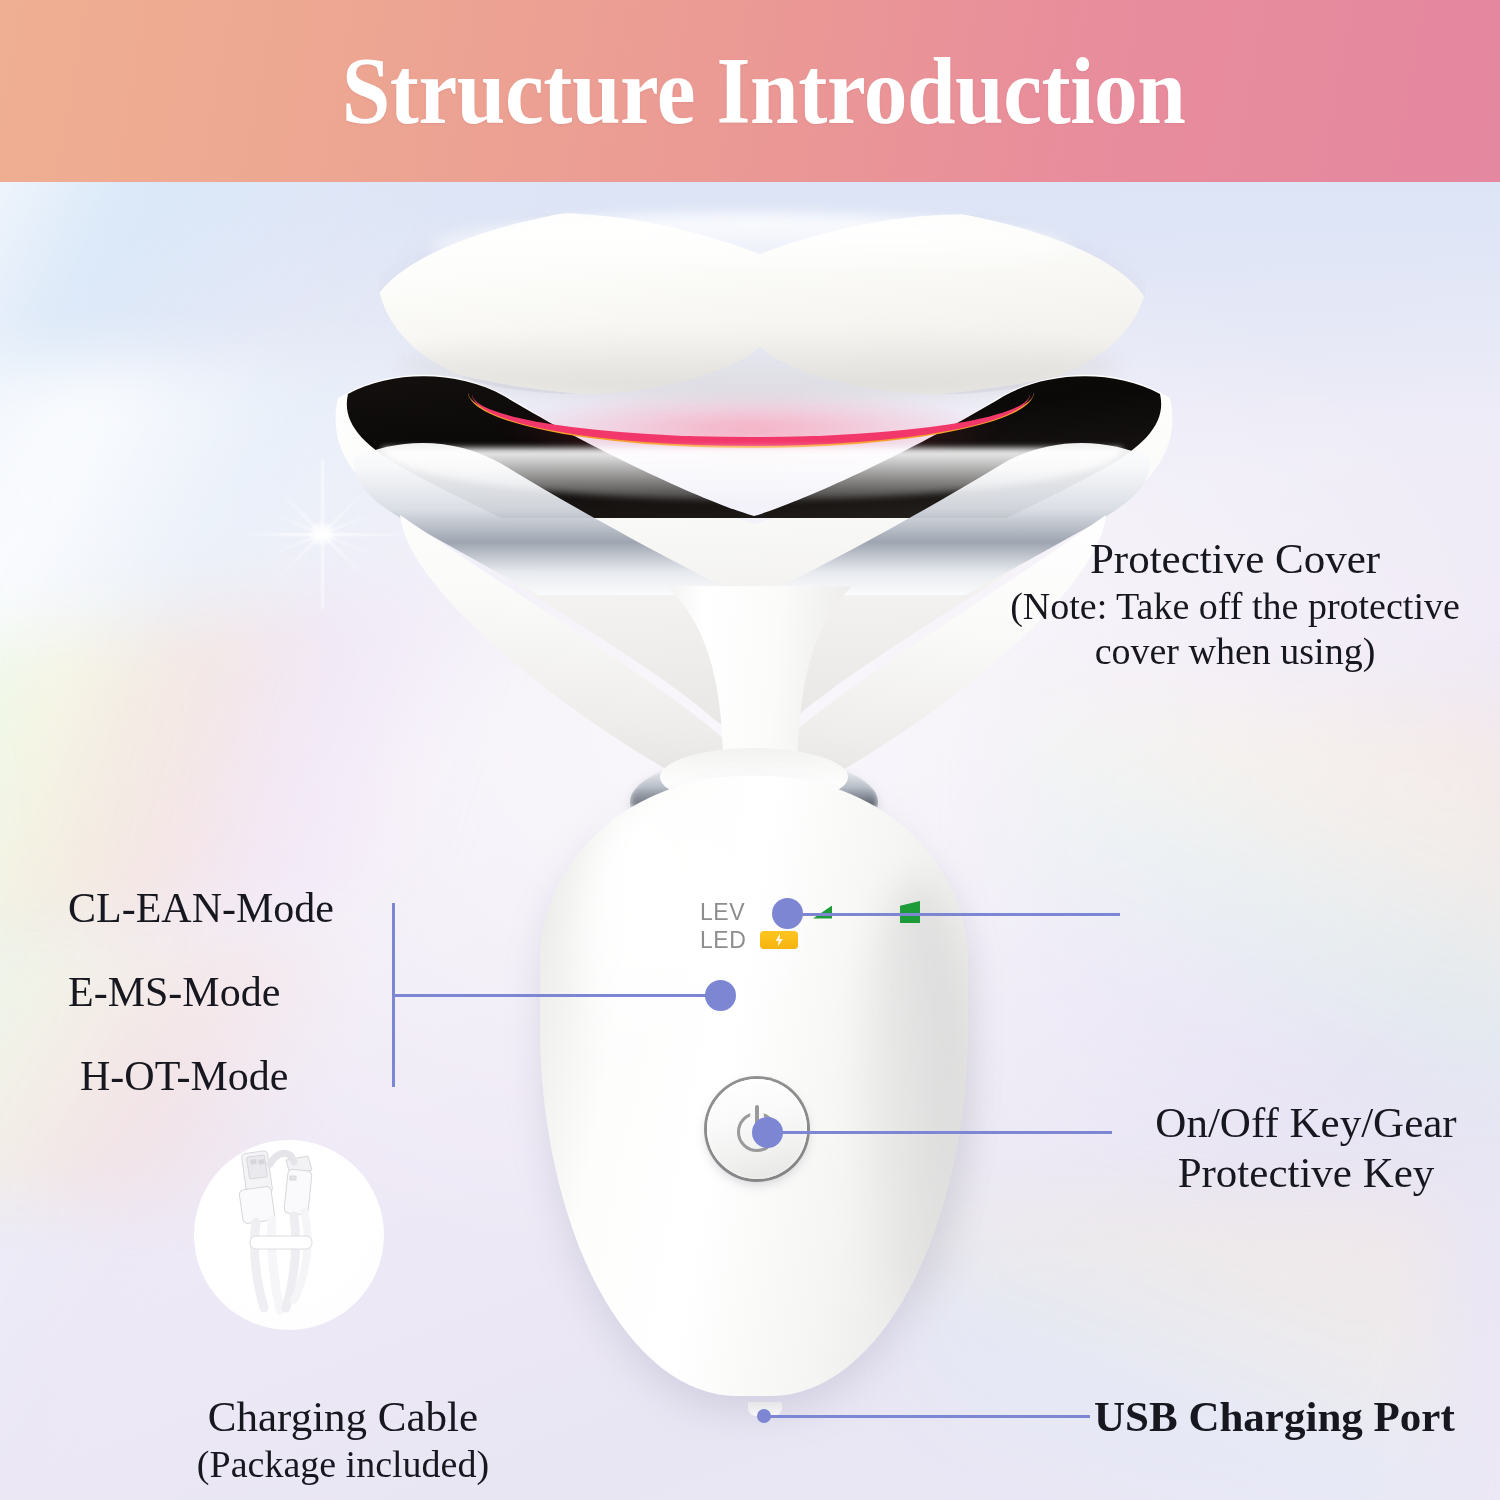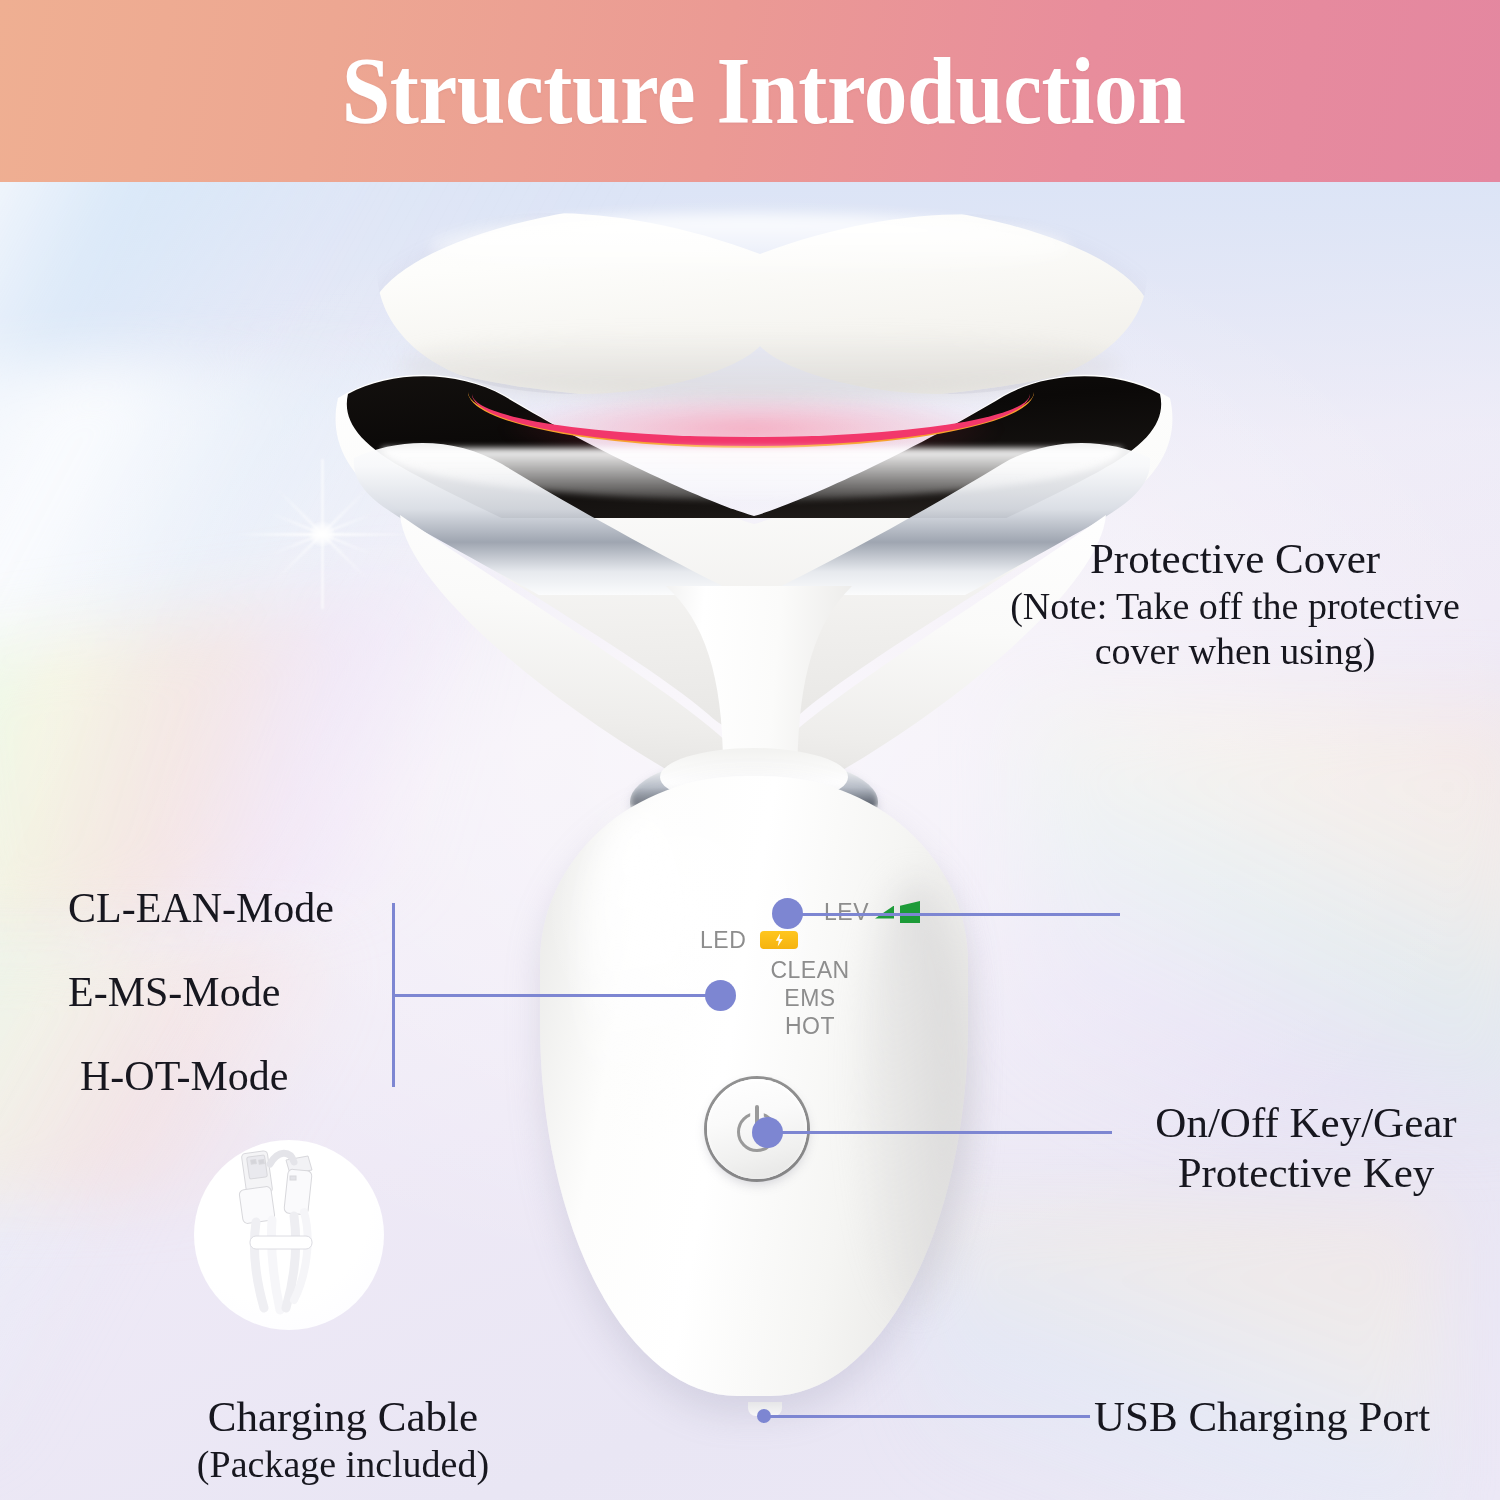--- a/index.html
+++ b/index.html
@@ -243,21 +243,21 @@
     border-radius:0 0 8px 8px;
   }
 
   
   .display { position:absolute; left:700px; top:898px; width:220px; height:140px; z-index:8; }
   .disp-row { display:flex; align-items:center; height:28px; }
   .disp-label {
     font-family:"Liberation Sans", sans-serif;
     font-size:23px; color:#8d8d8d; letter-spacing:0.5px; line-height:1;
   }
-  .row-lev { justify-content:flex-end; gap:6px; }
+  .row-lev { justify-content:space-between; gap:6px; }
   .row-led { justify-content:flex-start; gap:14px; }
   .bar-sm {
     width:19px; height:13px; background:#1e9c3a;
     clip-path:polygon(0% 100%, 100% 0%, 100% 100%);
   }
   .bar-lg2 {
     width:20px; height:22px; background:#1d9b38;
     clip-path:polygon(0% 100%, 0% 22%, 100% 0%, 100% 100%);
   }
   .led-badge {
@@ -316,21 +316,21 @@
   .lead-v { width:3px; }
   .dot {
     position:absolute; width:31px; height:31px; border-radius:50%;
     background:#7d86d2; z-index:13;
   }
 
   
   #ann-protective { left:985px; top:534px; width:500px; text-align:center; }
   #ann-functional { left:1120px; top:862px; width:380px; text-align:center; }
   #ann-onoff      { left:1112px; top:1098px; width:388px; text-align:center; }
-  #ann-usb        { left:1094px; top:1392px; width:406px; text-align:left; }
+  #ann-usb        { left:1094px; top:1392px; width:406px; text-align:left;font-weight:bold; }
   #ann-cable      { left:148px; top:1392px; width:390px; text-align:center; }
   #mode-clean { left:68px; top:884px; }
   #mode-ems   { left:68px; top:968px; }
   #mode-hot   { left:80px; top:1052px; }
 </style>
 </head>
 <body>
 
 <div class="page">
 
@@ -392,25 +392,20 @@
         <span class="disp-label">LEV</span>
         <span class="bar-sm"></span>
         <span class="bar-lg2"></span>
       </div>
       <div class="disp-row row-led">
         <span class="disp-label">LED</span>
         <span class="led-badge">
           <span class="bolt"></span>
         </span>
       </div>
-      <div class="disp-stack">
-        <span class="disp-label">CLEAN</span>
-        <span class="disp-label">EMS</span>
-        <span class="disp-label">HOT</span>
-      </div>
     </div>
 
     <div class="power-btn">
       <span class="power-glyph">
         <span class="ring"></span>
           <span class="stem"></span>
       </span>
     </div>
   </div>
 

